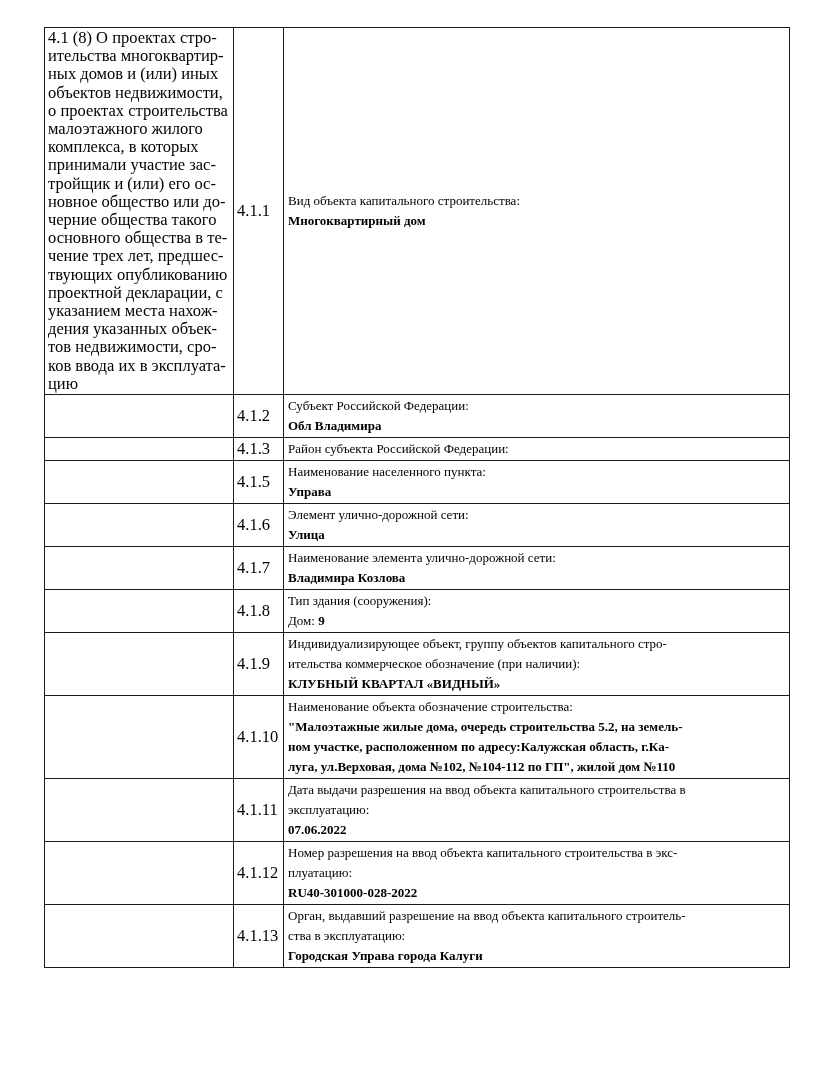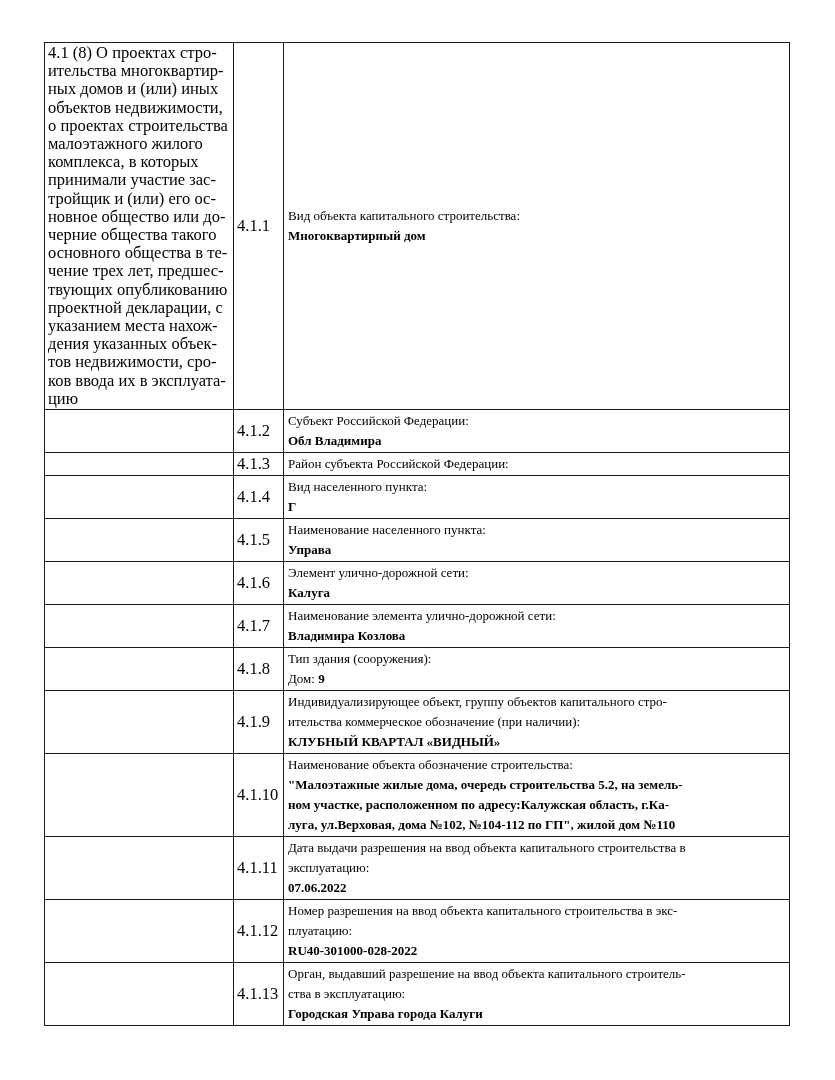--- a/index.html
+++ b/index.html
@@ -7,21 +7,21 @@
     padding: 0;
     background: #ffffff;
     color: #000000;
     font-family: "Liberation Serif", "DejaVu Serif", serif;
   }
   .page {
     width: 835px;
     height: 1080px;
     background: #ffffff;
     box-sizing: border-box;
-    padding: 42px 0 0 44px;
+    padding: 27px 0 0 44px;
     overflow: hidden;
   }
   table.decl {
     border-collapse: collapse;
     table-layout: fixed;
     width: 745px;
   }
   col.c-desc { width: 189px; }
   col.c-num  { width: 50px; }
   col.c-content { width: 506px; }
@@ -115,40 +115,32 @@
       <tr>
         <td class="desc-empty"></td>
         <td class="num">4.1.3</td>
         <td class="content">
           <div class="field-label">Район субъекта Российской Федерации:</div>
           <div class="value-line"><span class="value-prefix"></span><span class="field-value"></span></div>
         </td>
       </tr>
       <tr>
         <td class="desc-empty"></td>
-        <td class="num">4.1.4</td>
-        <td class="content">
-          <div class="field-label">Вид населенного пункта:</div>
-          <div class="value-line"><span class="value-prefix"></span><span class="field-value">Г</span></div>
-        </td>
-      </tr>
-      <tr>
-        <td class="desc-empty"></td>
         <td class="num">4.1.5</td>
         <td class="content">
           <div class="field-label">Наименование населенного пункта:</div>
           <div class="value-line"><span class="value-prefix"></span><span class="field-value">Управа</span></div>
         </td>
       </tr>
       <tr>
         <td class="desc-empty"></td>
         <td class="num">4.1.6</td>
         <td class="content">
           <div class="field-label">Элемент улично-дорожной сети:</div>
-          <div class="value-line"><span class="value-prefix"></span><span class="field-value">Калуга</span></div>
+          <div class="value-line"><span class="value-prefix"></span><span class="field-value">Улица</span></div>
         </td>
       </tr>
       <tr>
         <td class="desc-empty"></td>
         <td class="num">4.1.7</td>
         <td class="content">
           <div class="field-label">Наименование элемента улично-дорожной сети:</div>
           <div class="value-line"><span class="value-prefix"></span><span class="field-value">Владимира Козлова</span></div>
         </td>
       </tr>

